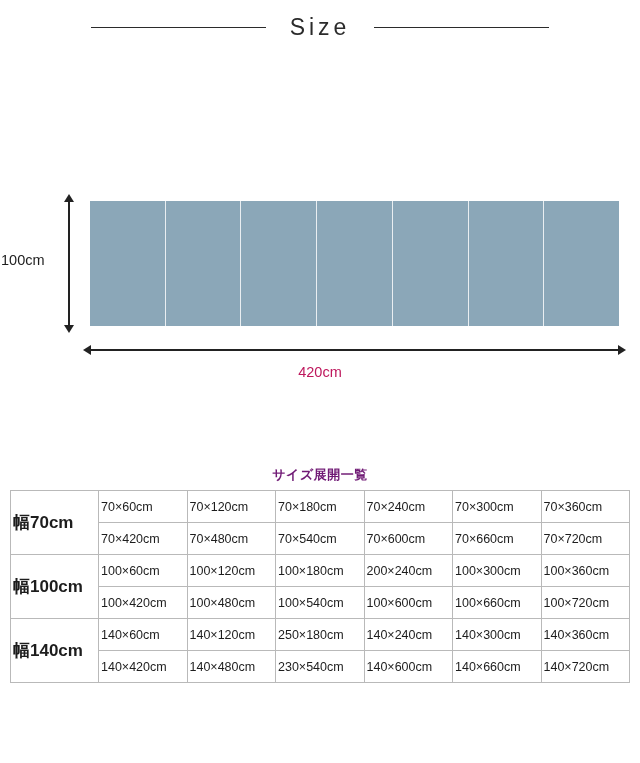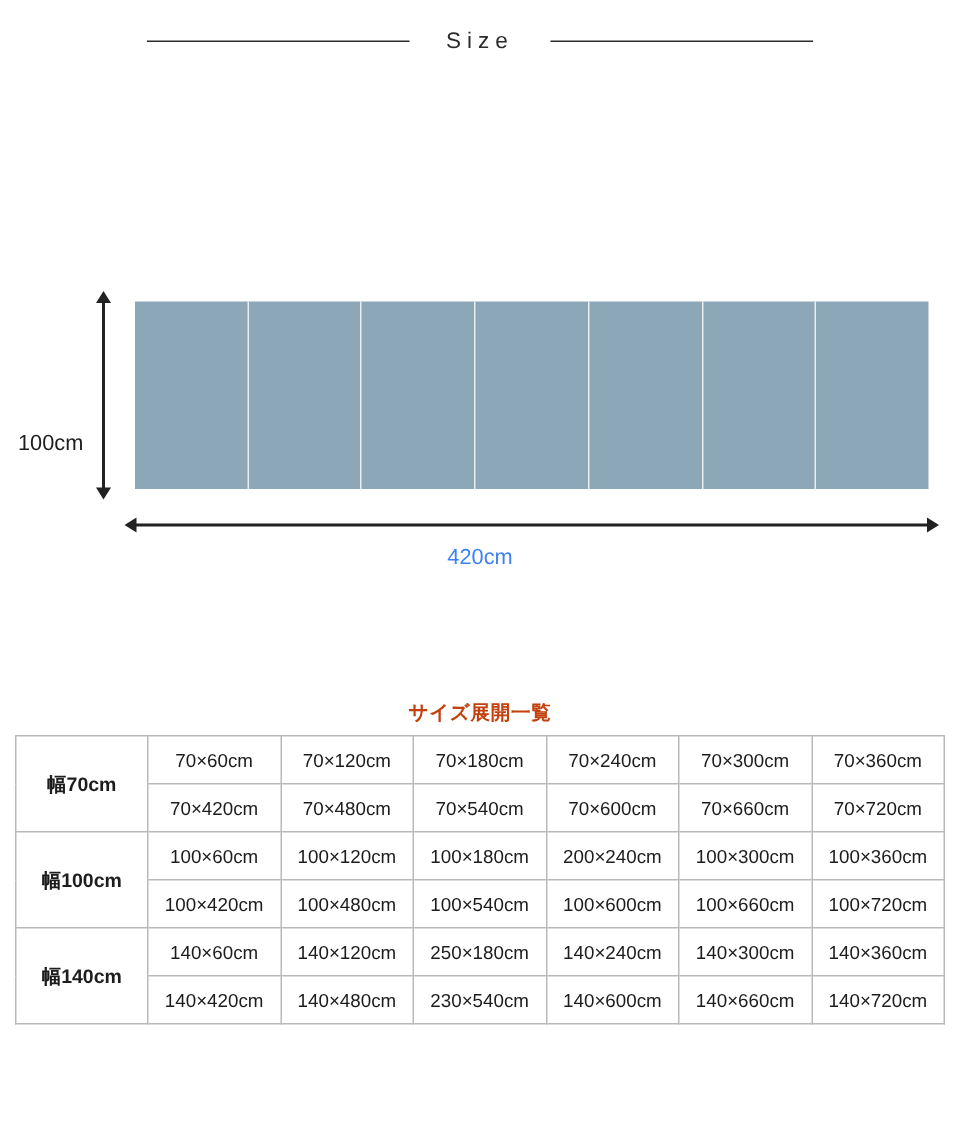--- a/index.html
+++ b/index.html
@@ -27,21 +27,21 @@
     display: flex;
     align-items: center;
     justify-content: center;
   }
   .header .rule {
     height: 1px;
     background: #2b2b2b;
     flex: 0 0 175px;
   }
   .header .title {
-    font-size: 15px;
+    font-size: 23px;
     letter-spacing: 4px;
     color: #2b2b2b;
     padding: 0 24px;
     font-weight: 400;
   }
 
   
   .size-caption {
     position: absolute;
     top: 105px;
@@ -89,25 +89,24 @@
     position: absolute;
     left: -4px;
     width: 0; height: 0;
     border-left: 5px solid transparent;
     border-right: 5px solid transparent;
   }
   .vdim::before { top: -7px; border-bottom: 8px solid #222; }
   .vdim::after  { bottom: -7px; border-top: 8px solid #222; }
   .vdim-label {
     position: absolute;
-    left: 12px;
+    left: 1px;
     top: 62px;
     font-size: 14.5px;
     color: #1d1d1d;
-    margin-top: 36px;
   }
 
   
   .hdim {
     position: absolute;
     left: 90px;
     top: 159px;
     width: 529px;
     height: 2px;
     background: #222;
@@ -122,55 +121,55 @@
   }
   .hdim::before { left: -7px;  border-right: 8px solid #222; }
   .hdim::after  { right: -7px; border-left: 8px solid #222; }
   .hdim-label {
     position: absolute;
     left: 0;
     top: 174px;
     width: 640px;
     text-align: center;
     font-size: 14.5px;
-    color: #3b82f6;
+    color: #be185d;
   }
 
   
   .table-title {
     position: absolute;
     top: 466px;
     left: 0;
     width: 640px;
     text-align: center;
     font-size: 13px;
     font-weight: bold;
-    color: #c2410c;
+    color: #701a75;
     letter-spacing: 0.5px;
   }
   table.size-table {
     position: absolute;
     top: 490px;
     left: 10px;
     width: 620px;
     border-collapse: collapse;
     font-size: 12.5px;
     color: #1d1d1d;
   }
   table.size-table td {
     border: 1px solid #b9b9b9;
-    text-align: center;
+    text-align: left;
     height: 32px;
     padding: 0 2px;
     white-space: nowrap;
   }
   table.size-table td.rowhead {
     width: 88px;
     font-weight: bold;
-    font-size: 13px;
+    font-size: 17px;
   }
 </style>
 </head>
 <body>
 
 <div class="page">
 
   <div class="header">
     <div class="rule"></div>
     <div class="title">Size</div>

